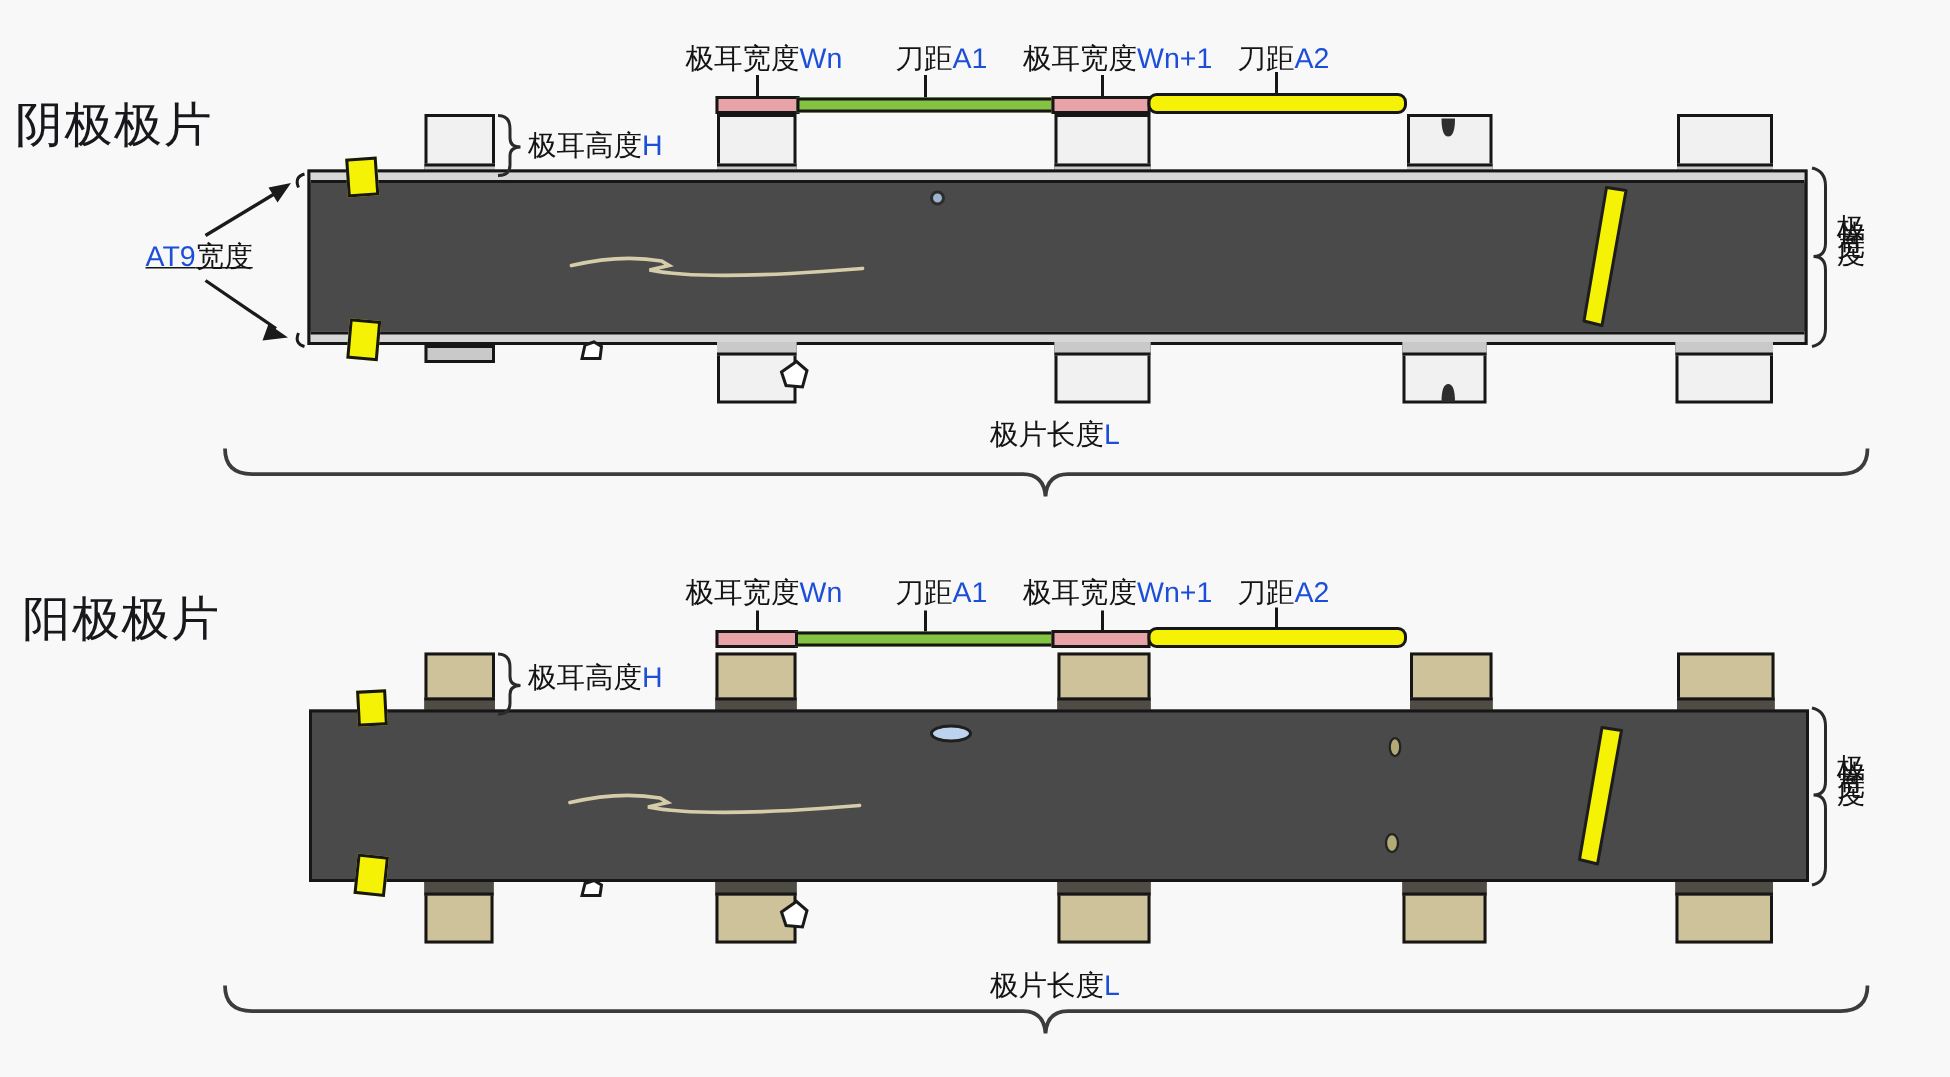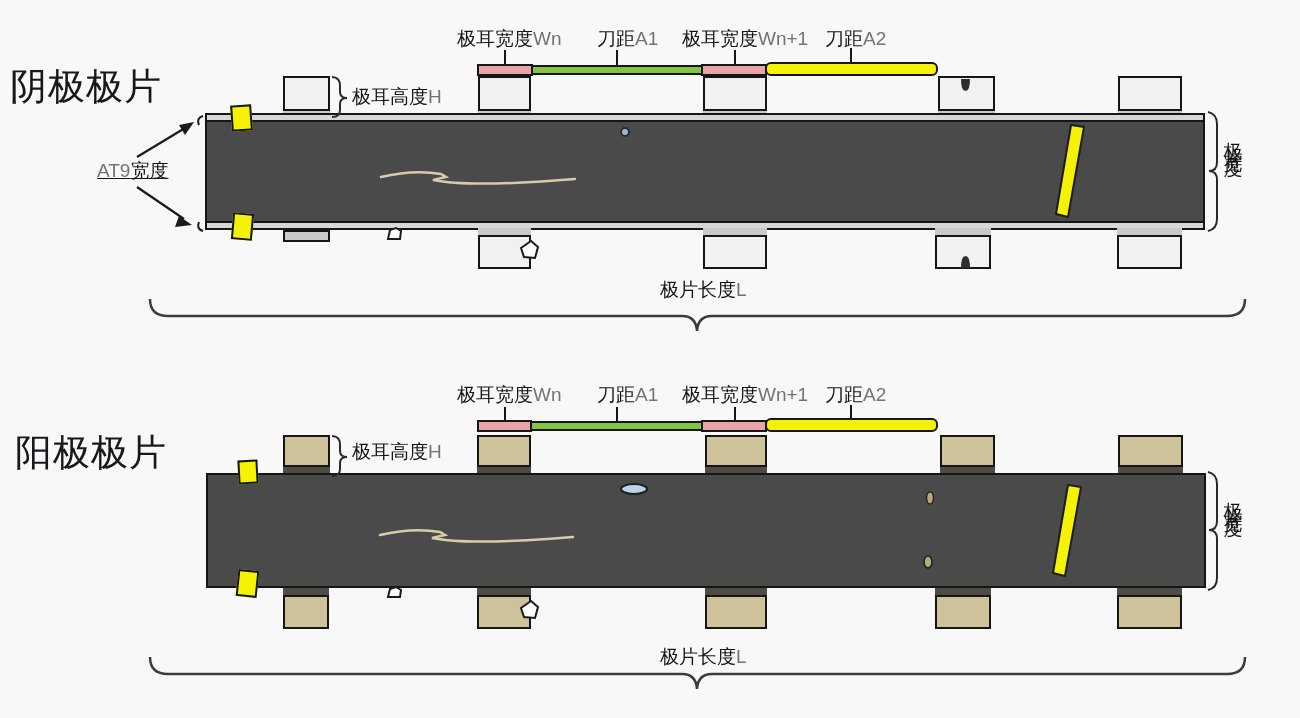--- a/index.html
+++ b/index.html
@@ -1,23 +1,23 @@
 <!DOCTYPE html>
 <html><head>
 <meta charset="utf-8">
 <style>
   html,body{margin:0;padding:0;background:#e9e9e9;}
   .stage{
     position:relative;width:1300px;height:718px;background:#f8f8f8;
     font-family:"Liberation Sans","DejaVu Sans",sans-serif;overflow:hidden;
   }
   .abs{position:absolute;}
-  .title{font-size:37px;color:#17171c;white-space:nowrap;letter-spacing:1px;}
+  .title{font-size:32px;color:#17171c;white-space:nowrap;letter-spacing:1px;}
   .dim{font-size:19px;color:#141414;white-space:nowrap;}
-  .dim .acc{color:#737373;}
+  .dim .acc{color:#1d4ed8;}
   .tick{position:absolute;width:2px;background:#161616;}
   .bar{position:absolute;border:2px solid #161616;box-sizing:border-box;}
   .bar.pink{background:#e7a3a8;}
   .bar.green{background:#84c341;}
   .bar.yellow{background:#f6f205;border-radius:6px;}
   .tab{position:absolute;border:2px solid #161616;box-sizing:border-box;}
   .tab.gray{background:#f1f1f1;}
   .tab.tan{background:#cec29b;}
   .tab .band{position:absolute;left:-2px;right:-2px;height:7px;}
   .tab .band.b-bottom{bottom:-2px;border-top:2px solid #161616;}
@@ -100,21 +100,21 @@
     <div class="ymark" style="left:232px;top:213px;width:21px;height:27px;transform:rotate(5deg);"></div>
 
     <span class="abs dim" style="left:97px;top:158px;text-decoration:underline;"><span class="acc">AT9</span><span>宽度</span></span>
 
     <div class="abs vlabel" style="left:1224px;top:127px;">极片宽度</div>
 
     <span class="abs dim" style="left:660px;top:277px;"><span>极片长度</span><span class="acc">L</span></span>
   </div>
 
   <div>
-    <div class="abs title" style="left:15px;top:428px;">阳极极片</div>
+    <div class="abs title" style="left:15px;top:391px;">阳极极片</div>
 
     <span class="abs dim" style="left:457px;top:382px;"><span>极耳宽度</span><span class="acc">Wn</span></span>
     <span class="abs dim" style="left:597px;top:382px;"><span>刀距</span><span class="acc">A1</span></span>
     <span class="abs dim" style="left:682px;top:382px;"><span>极耳宽度</span><span class="acc">Wn+1</span></span>
     <span class="abs dim" style="left:825px;top:382px;"><span>刀距</span><span class="acc">A2</span></span>
 
     <div class="tick" style="left:504px;top:407px;height:14px;"></div>
     <div class="tick" style="left:616px;top:407px;height:14px;"></div>
     <div class="tick" style="left:734px;top:407px;height:14px;"></div>
     <div class="tick" style="left:850px;top:405px;height:14px;"></div>

